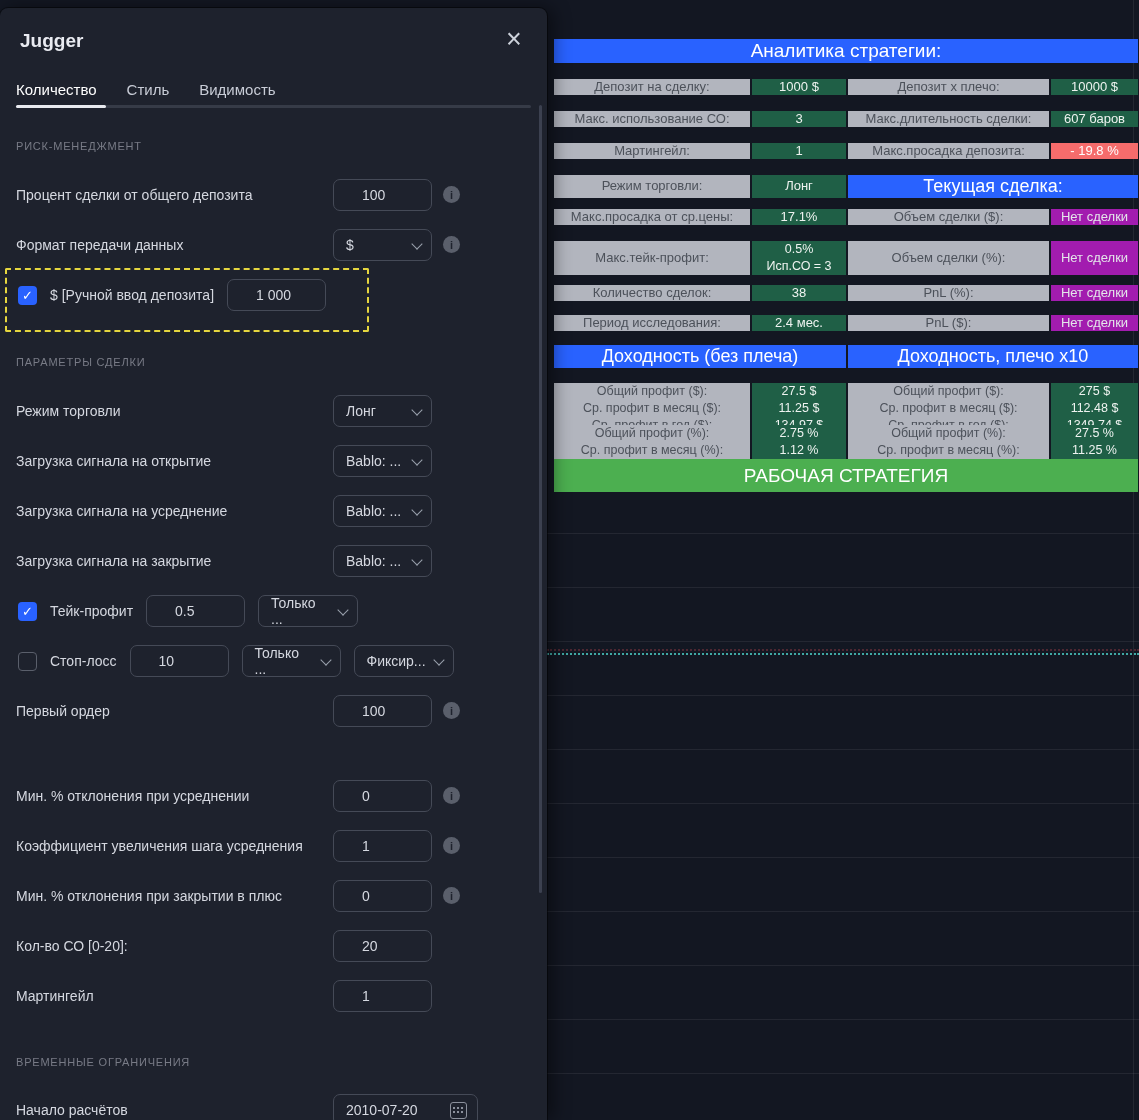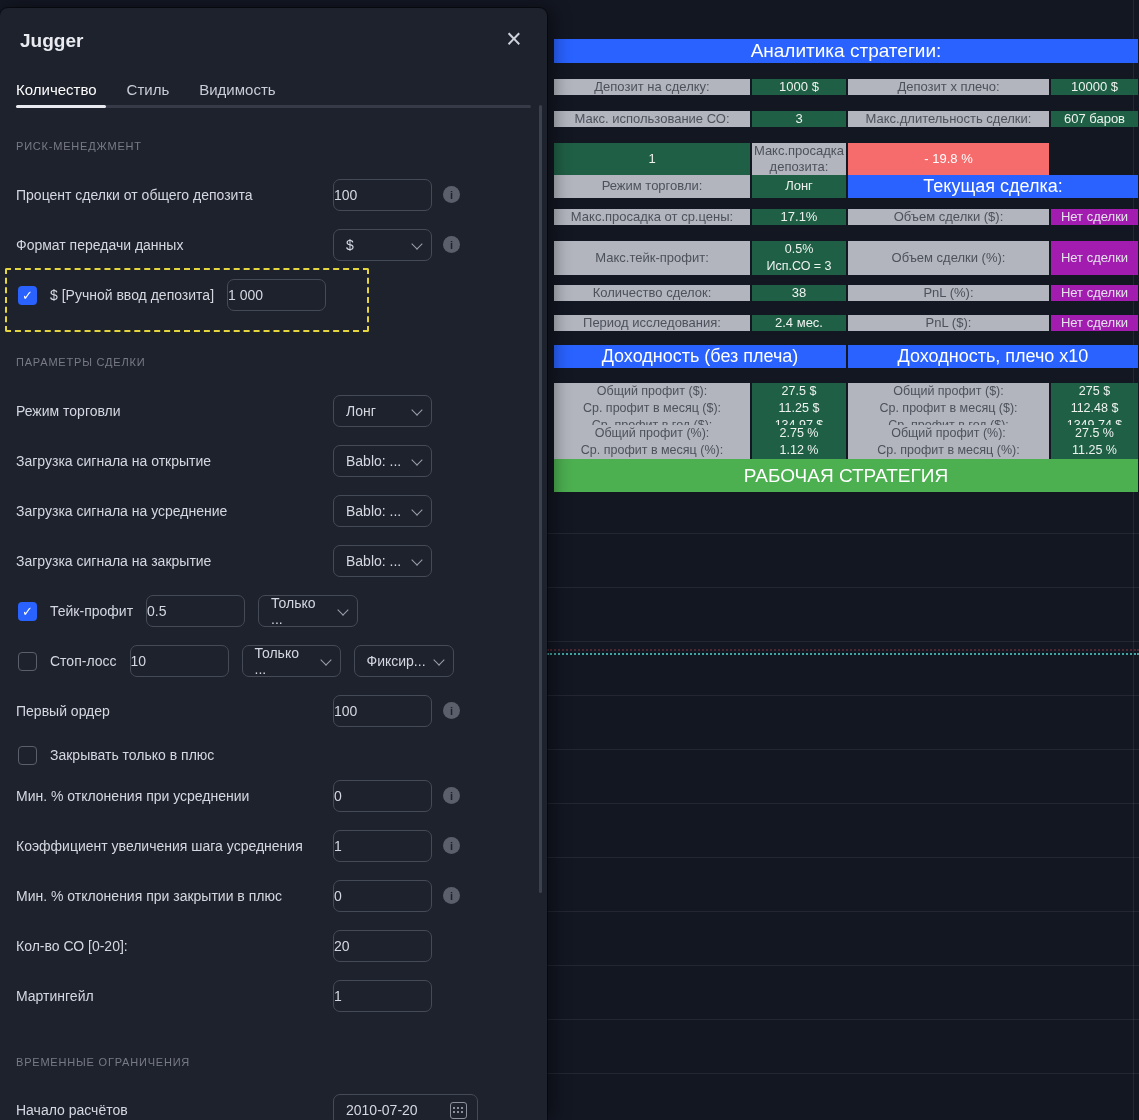--- a/index.html
+++ b/index.html
@@ -42,21 +42,21 @@
   .tab{font-size:15px;color:#c9cdd7;padding:4px 0;cursor:pointer;}
   .tab.active{color:#ffffff;}
   .tabbar{position:absolute;top:97px;left:16px;right:16px;height:3px;background:#363b47;border-radius:2px;}
   .tab-ind{position:absolute;left:0;top:0;width:90px;height:3px;background:#e8eaef;border-radius:2px;}
   .sec{position:absolute;left:16px;font-size:11px;letter-spacing:.8px;color:#787b86;}
   .row{position:absolute;left:16px;width:416px;height:32px;display:flex;align-items:center;
     justify-content:space-between;}
   .row .lbl{flex:1;margin-right:8px;}
   .lbl{font-size:14px;color:#d5d8e0;}
   .inp{height:32px;border:1px solid #454a57;border-radius:7px;background:transparent;color:#d5d8e0;
-    font-size:14px;padding:0 0;box-sizing:border-box;font-family:inherit;outline:none;}
+    font-size:14px;padding:0 28px;box-sizing:border-box;font-family:inherit;outline:none;}
   .w99{width:99px;}.w100{width:100px;}
   .sel{height:32px;border:1px solid #454a57;border-radius:7px;display:flex;align-items:center;
     justify-content:space-between;padding:0 10px 0 12px;color:#d5d8e0;font-size:14px;
     box-sizing:border-box;cursor:pointer;flex:none;}
   .chev{width:7px;height:7px;border-right:1.6px solid #9aa0ac;border-bottom:1.6px solid #9aa0ac;
     transform:rotate(45deg);margin:-3px 0 0 8px;flex:none;}
   .info{position:absolute;right:-28px;top:7px;width:17px;height:17px;border-radius:50%;
     background:#5a5f6b;color:#1e222d;font-size:11px;font-weight:700;font-style:normal;
     display:flex;align-items:center;justify-content:center;cursor:pointer;}
   .chk{width:19px;height:19px;border-radius:4px;box-sizing:border-box;flex:none;cursor:pointer;}
@@ -92,20 +92,21 @@
     <div class="ac gray">Депозит х плечо:</div>
     <div class="ac green">10000 $</div>
   </div>
   <div class="trow" style="height:30px">
     <div class="ac gray">Макс. использование СО:</div>
     <div class="ac green">3</div>
     <div class="ac gray">Макс.длительность сделки:</div>
     <div class="ac green">607 баров</div>
   </div>
   <div class="trow" style="height:30px">
+    <div class="ac gray">Мартингейл:</div>
     <div class="ac green">1</div>
     <div class="ac gray">Макс.просадка депозита:</div>
     <div class="ac red">- 19.8 %</div>
   </div>
   <div class="trow" style="height:32px">
     <div class="ac gray">Режим торговли:</div>
     <div class="ac green">Лонг</div>
     <div class="ac blue sm" style="grid-column:3/5">Текущая сделка:</div>
   </div>
   <div class="trow" style="height:30px">
@@ -264,24 +265,20 @@
       <span class="chev"></span>
     </div>
   </div>
 
   <div class="row" style="top:687px">
     <span class="lbl">Первый ордер</span>
     <input class="inp w99" value="100" style="">
     <span class="info">i</span>
   </div>
 
-  <div class="chkrow" style="top:734px;height:26px">
-    <span class="chk off"></span>
-    <span class="lbl">Закрывать только в плюс</span>
-  </div>
 
   <div class="row" style="top:772px">
     <span class="lbl">Мин. % отклонения при усреднении</span>
     <input class="inp w99" value="0" style="">
     <span class="info">i</span>
   </div>
 
   <div class="row" style="top:822px">
     <span class="lbl">Коэффициент увеличения шага усреднения</span>
     <input class="inp w99" value="1" style="">

